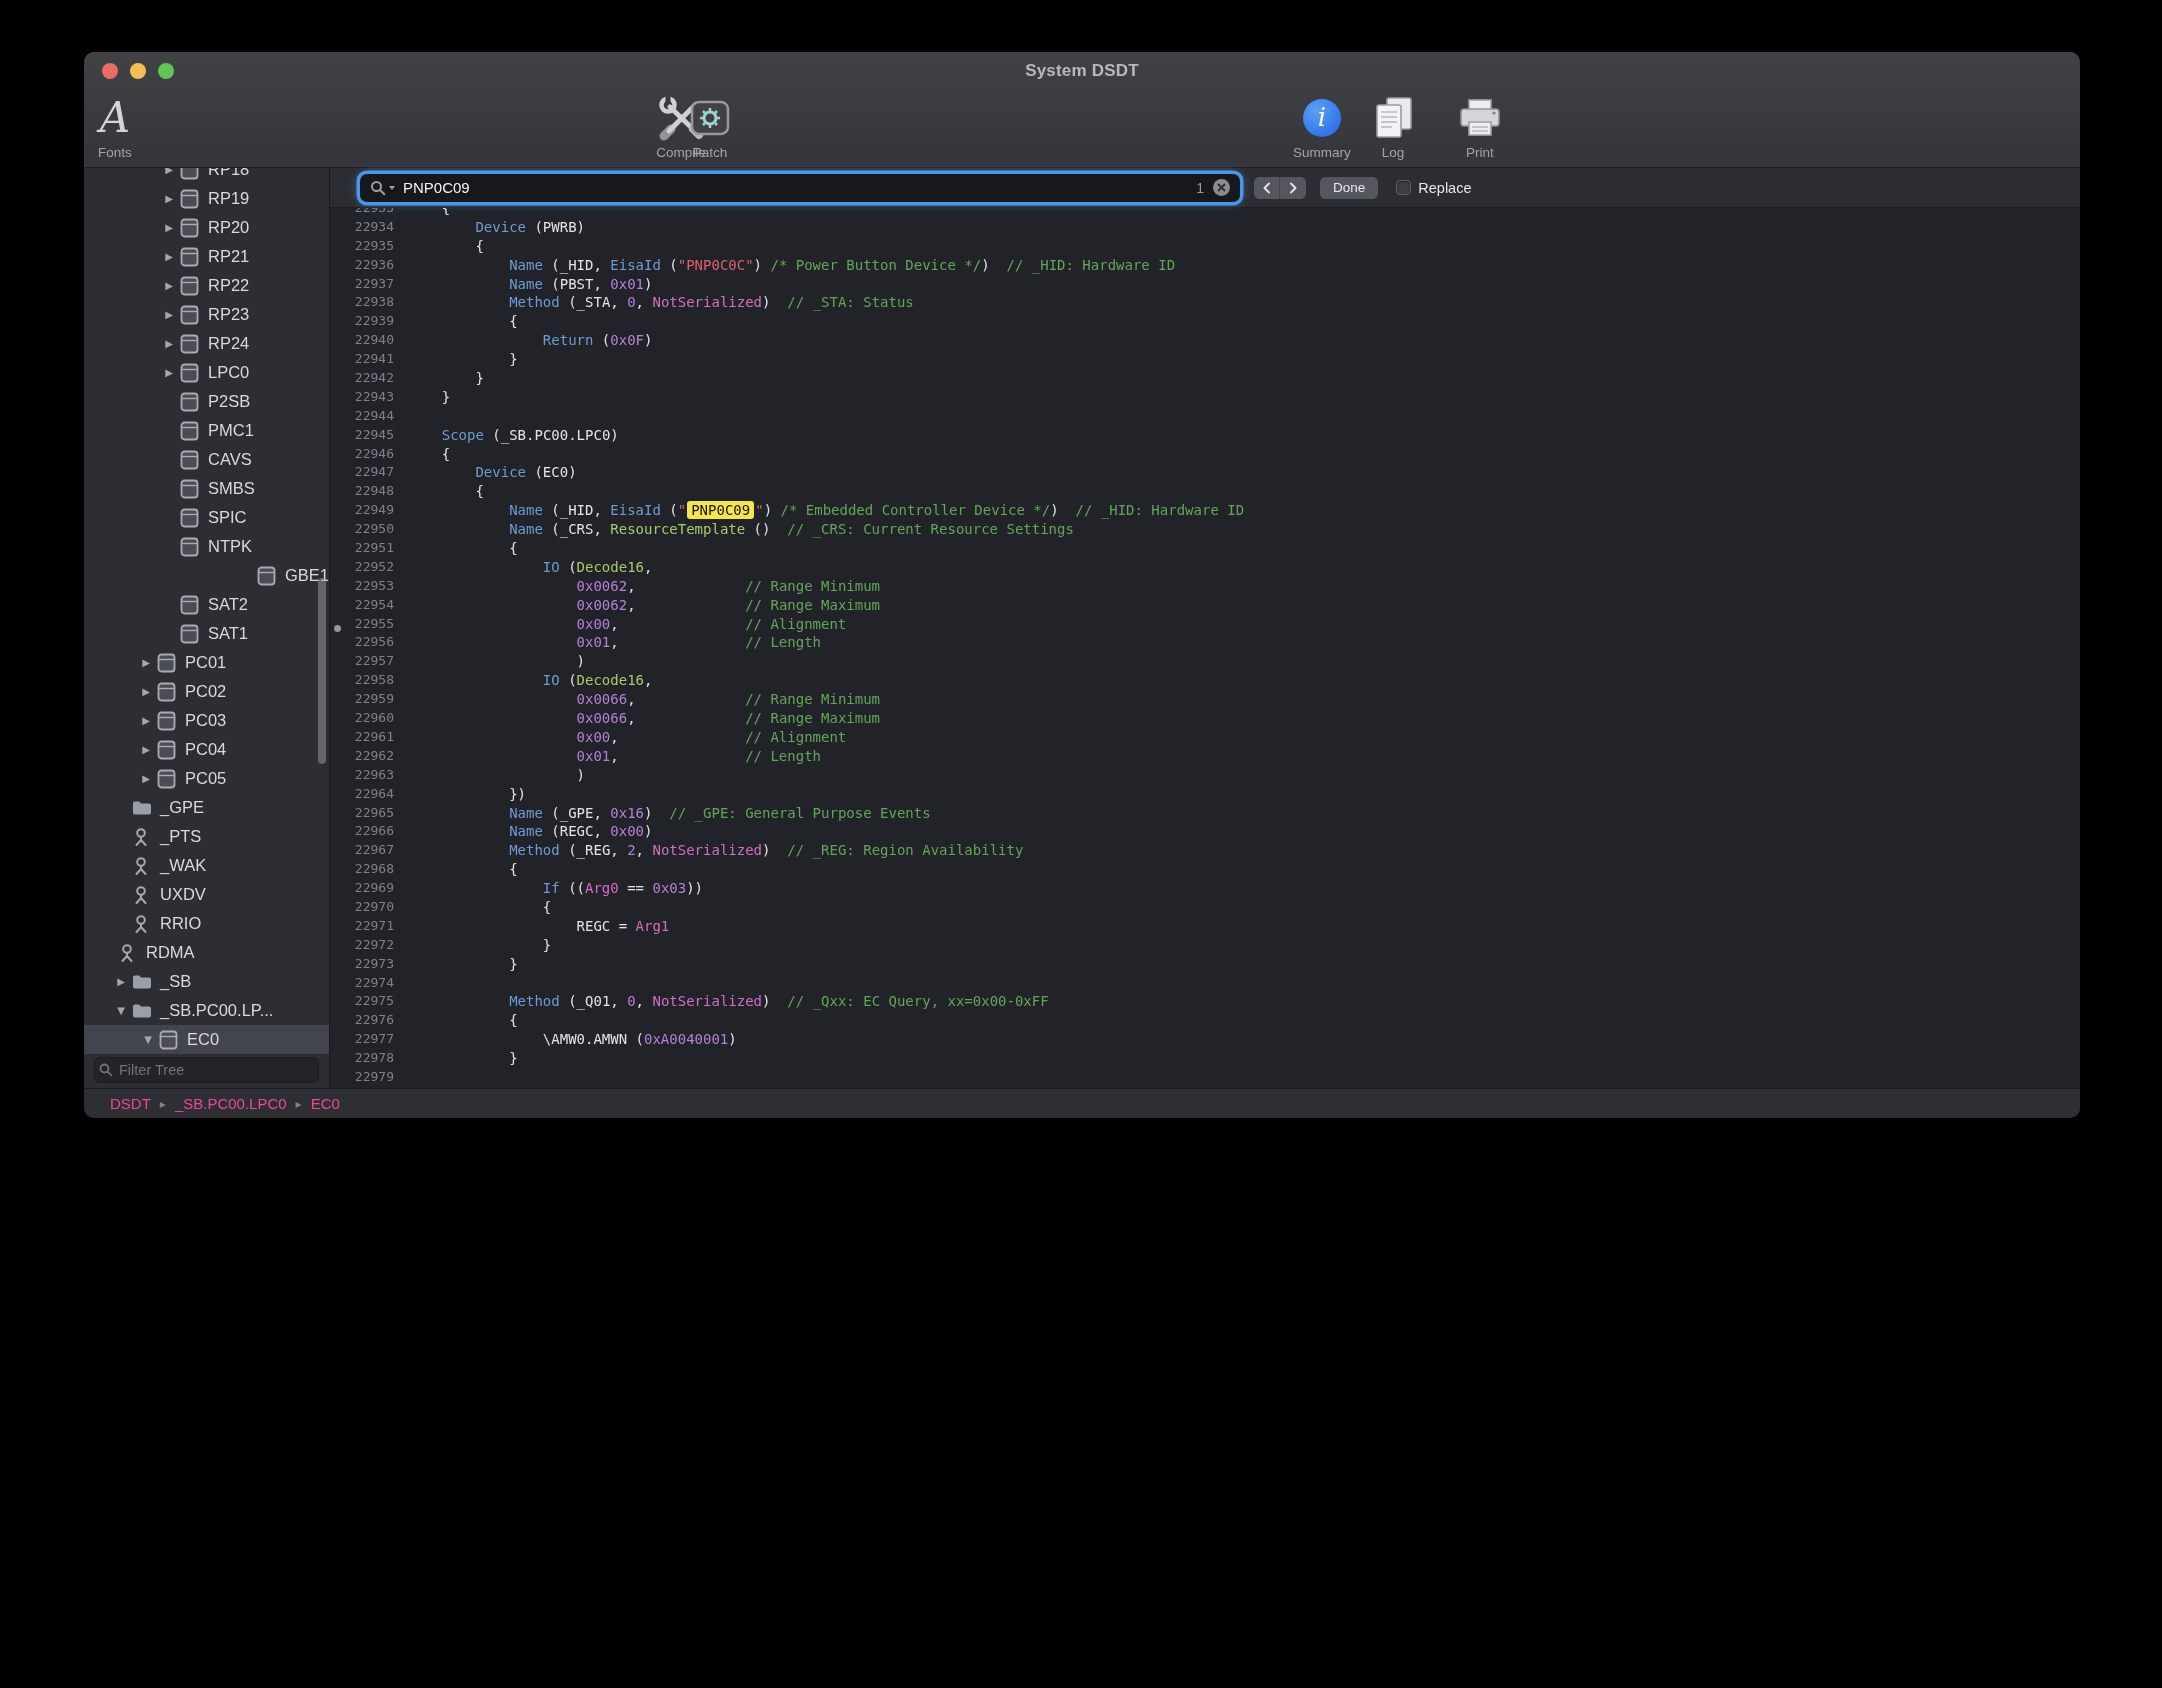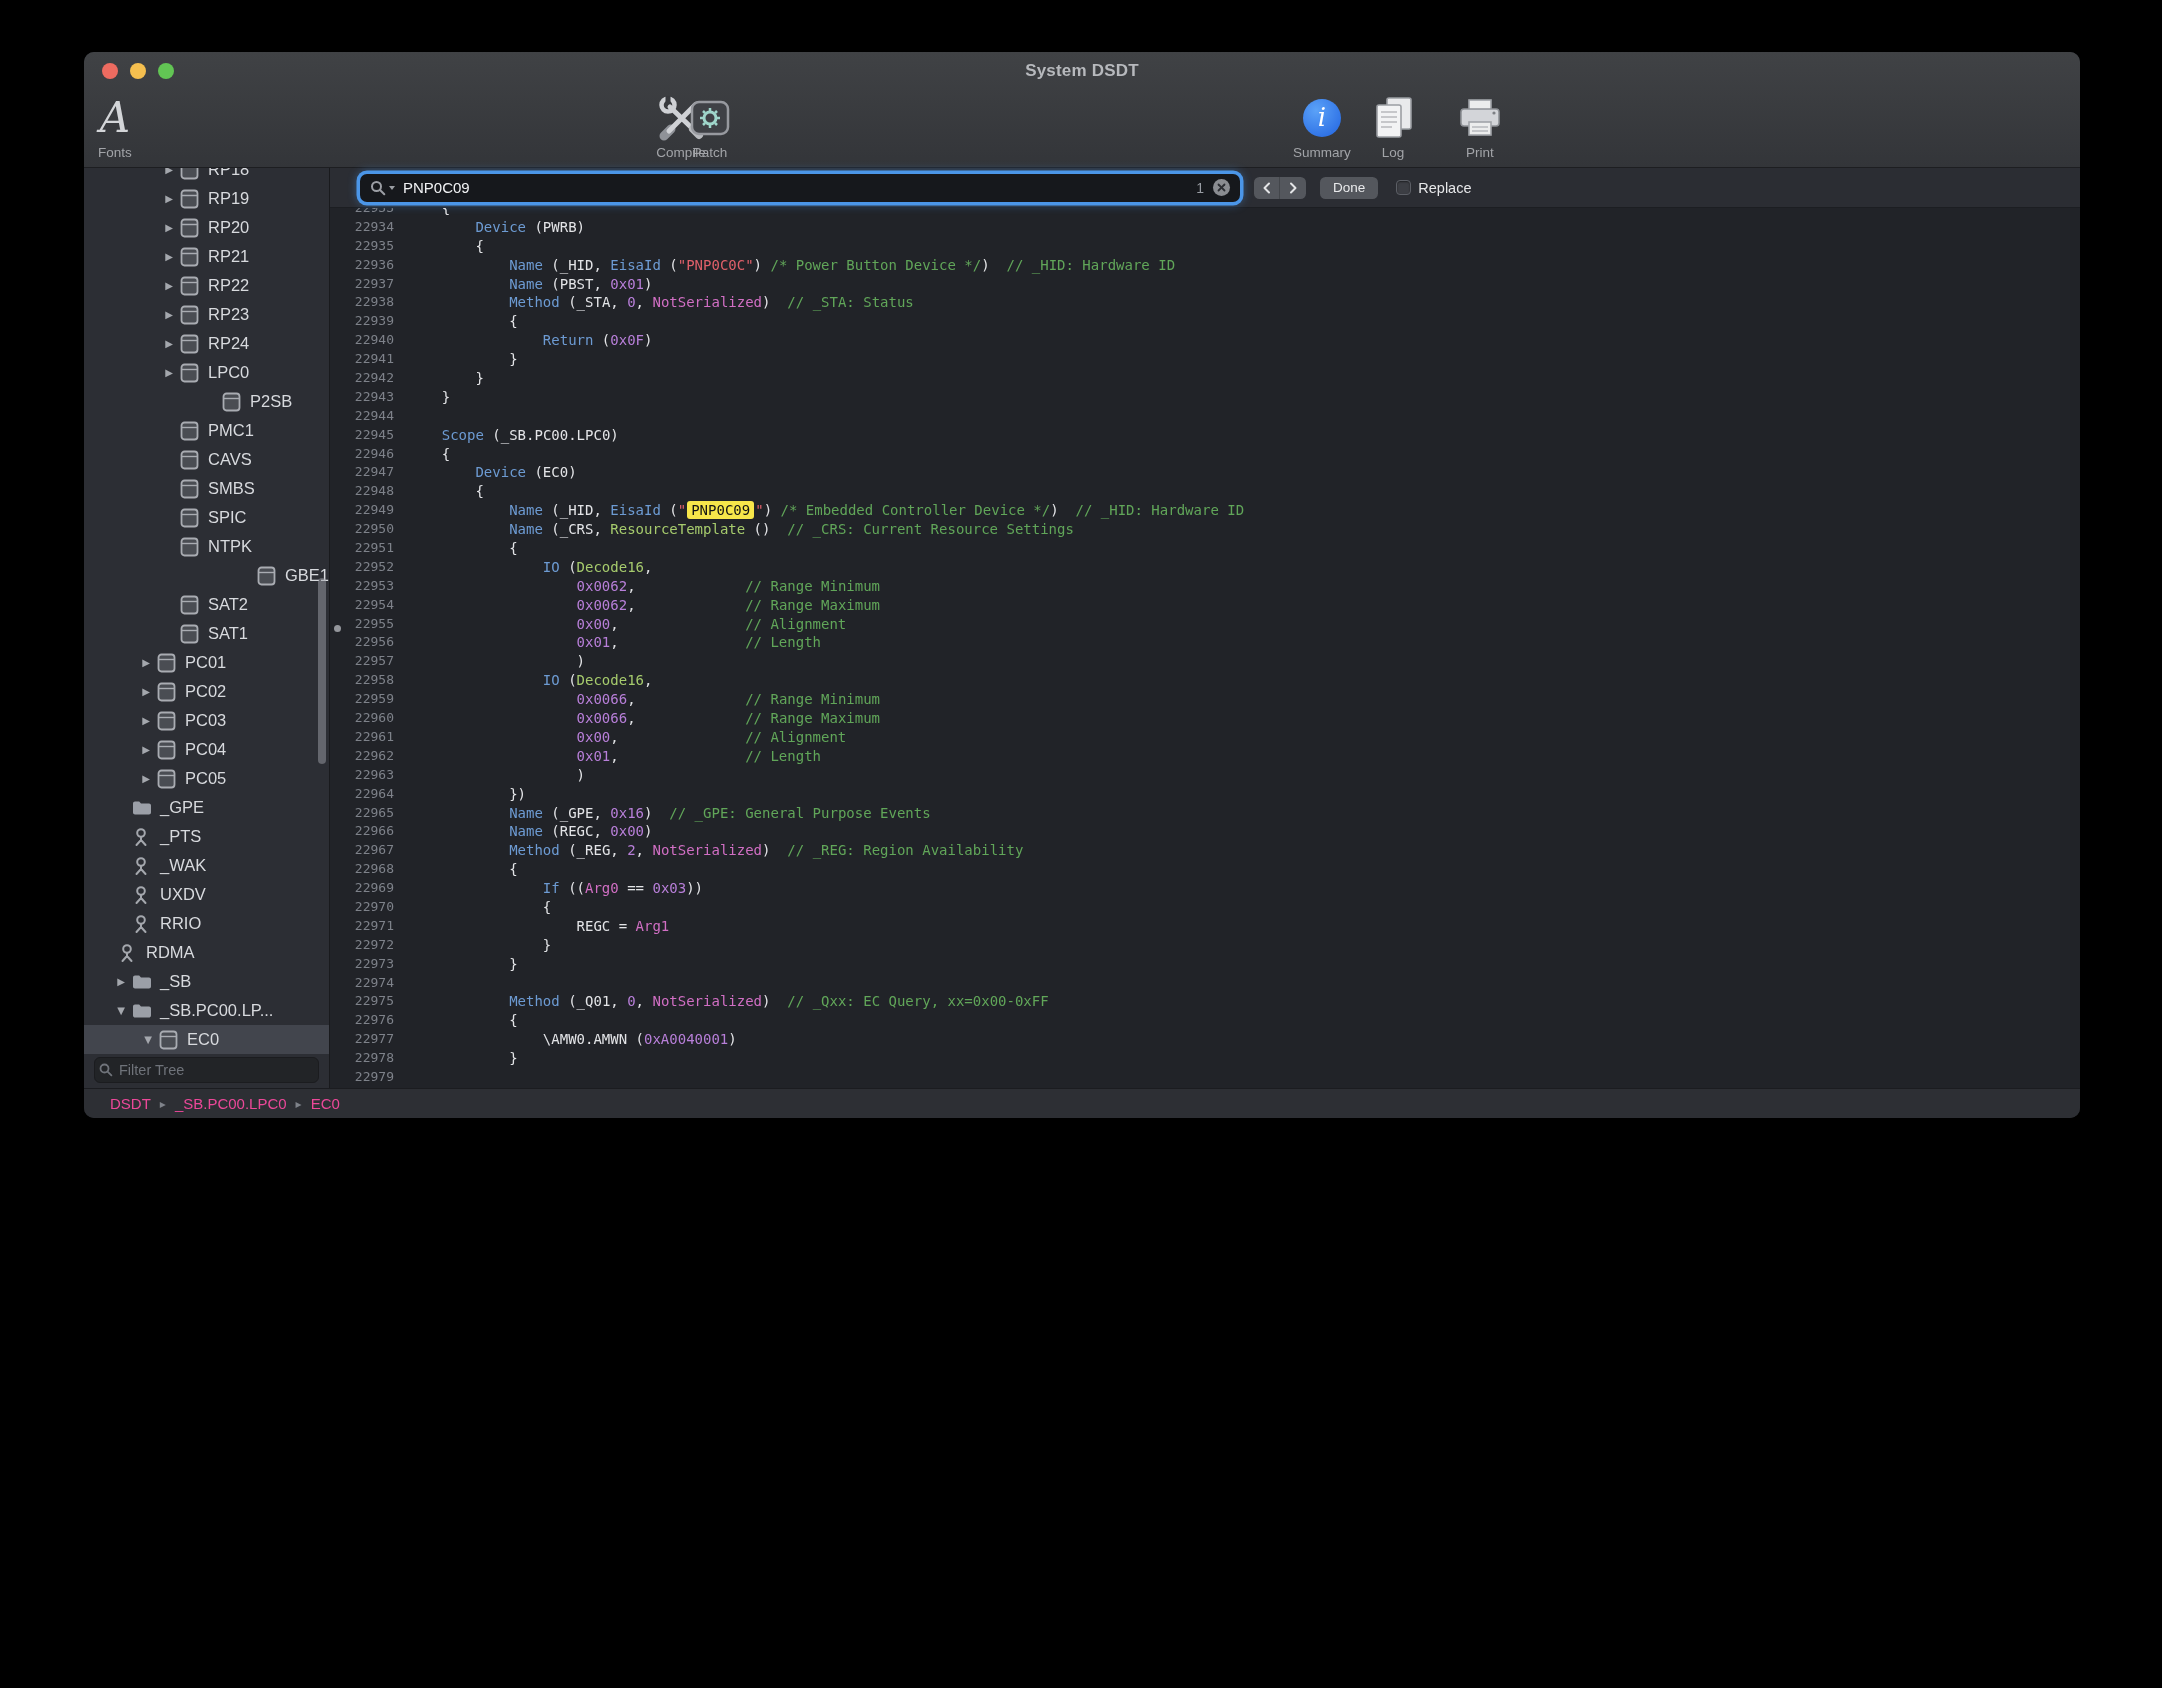--- a/index.html
+++ b/index.html
@@ -260,21 +260,21 @@
           <div class="row" style="padding-left: 74px;">
             <span class="disc">▶</span>
             <span class="ticon">
               <svg width="19" height="20" viewBox="0 0 19 20">
                 <rect x="1.5" y="1.5" width="16" height="17" rx="3" fill="#4a4d53" stroke="#a9acb2" stroke-width="1.8"></rect>
                 <line x1="1.5" y1="6.5" x2="17.5" y2="6.5" stroke="#a9acb2" stroke-width="1.4"></line>
               </svg>
             </span>
             <span class="tlabel">LPC0</span>
           </div>
-          <div class="row" style="padding-left: 116px;">
+          <div class="row" style="padding-left: 74px;">
             <span class="disc"></span>
             <span class="ticon">
               <svg width="19" height="20" viewBox="0 0 19 20">
                 <rect x="1.5" y="1.5" width="16" height="17" rx="3" fill="#4a4d53" stroke="#a9acb2" stroke-width="1.8"></rect>
                 <line x1="1.5" y1="6.5" x2="17.5" y2="6.5" stroke="#a9acb2" stroke-width="1.4"></line>
               </svg>
             </span>
             <span class="tlabel">P2SB</span>
           </div>
           <div class="row" style="padding-left: 74px;">

